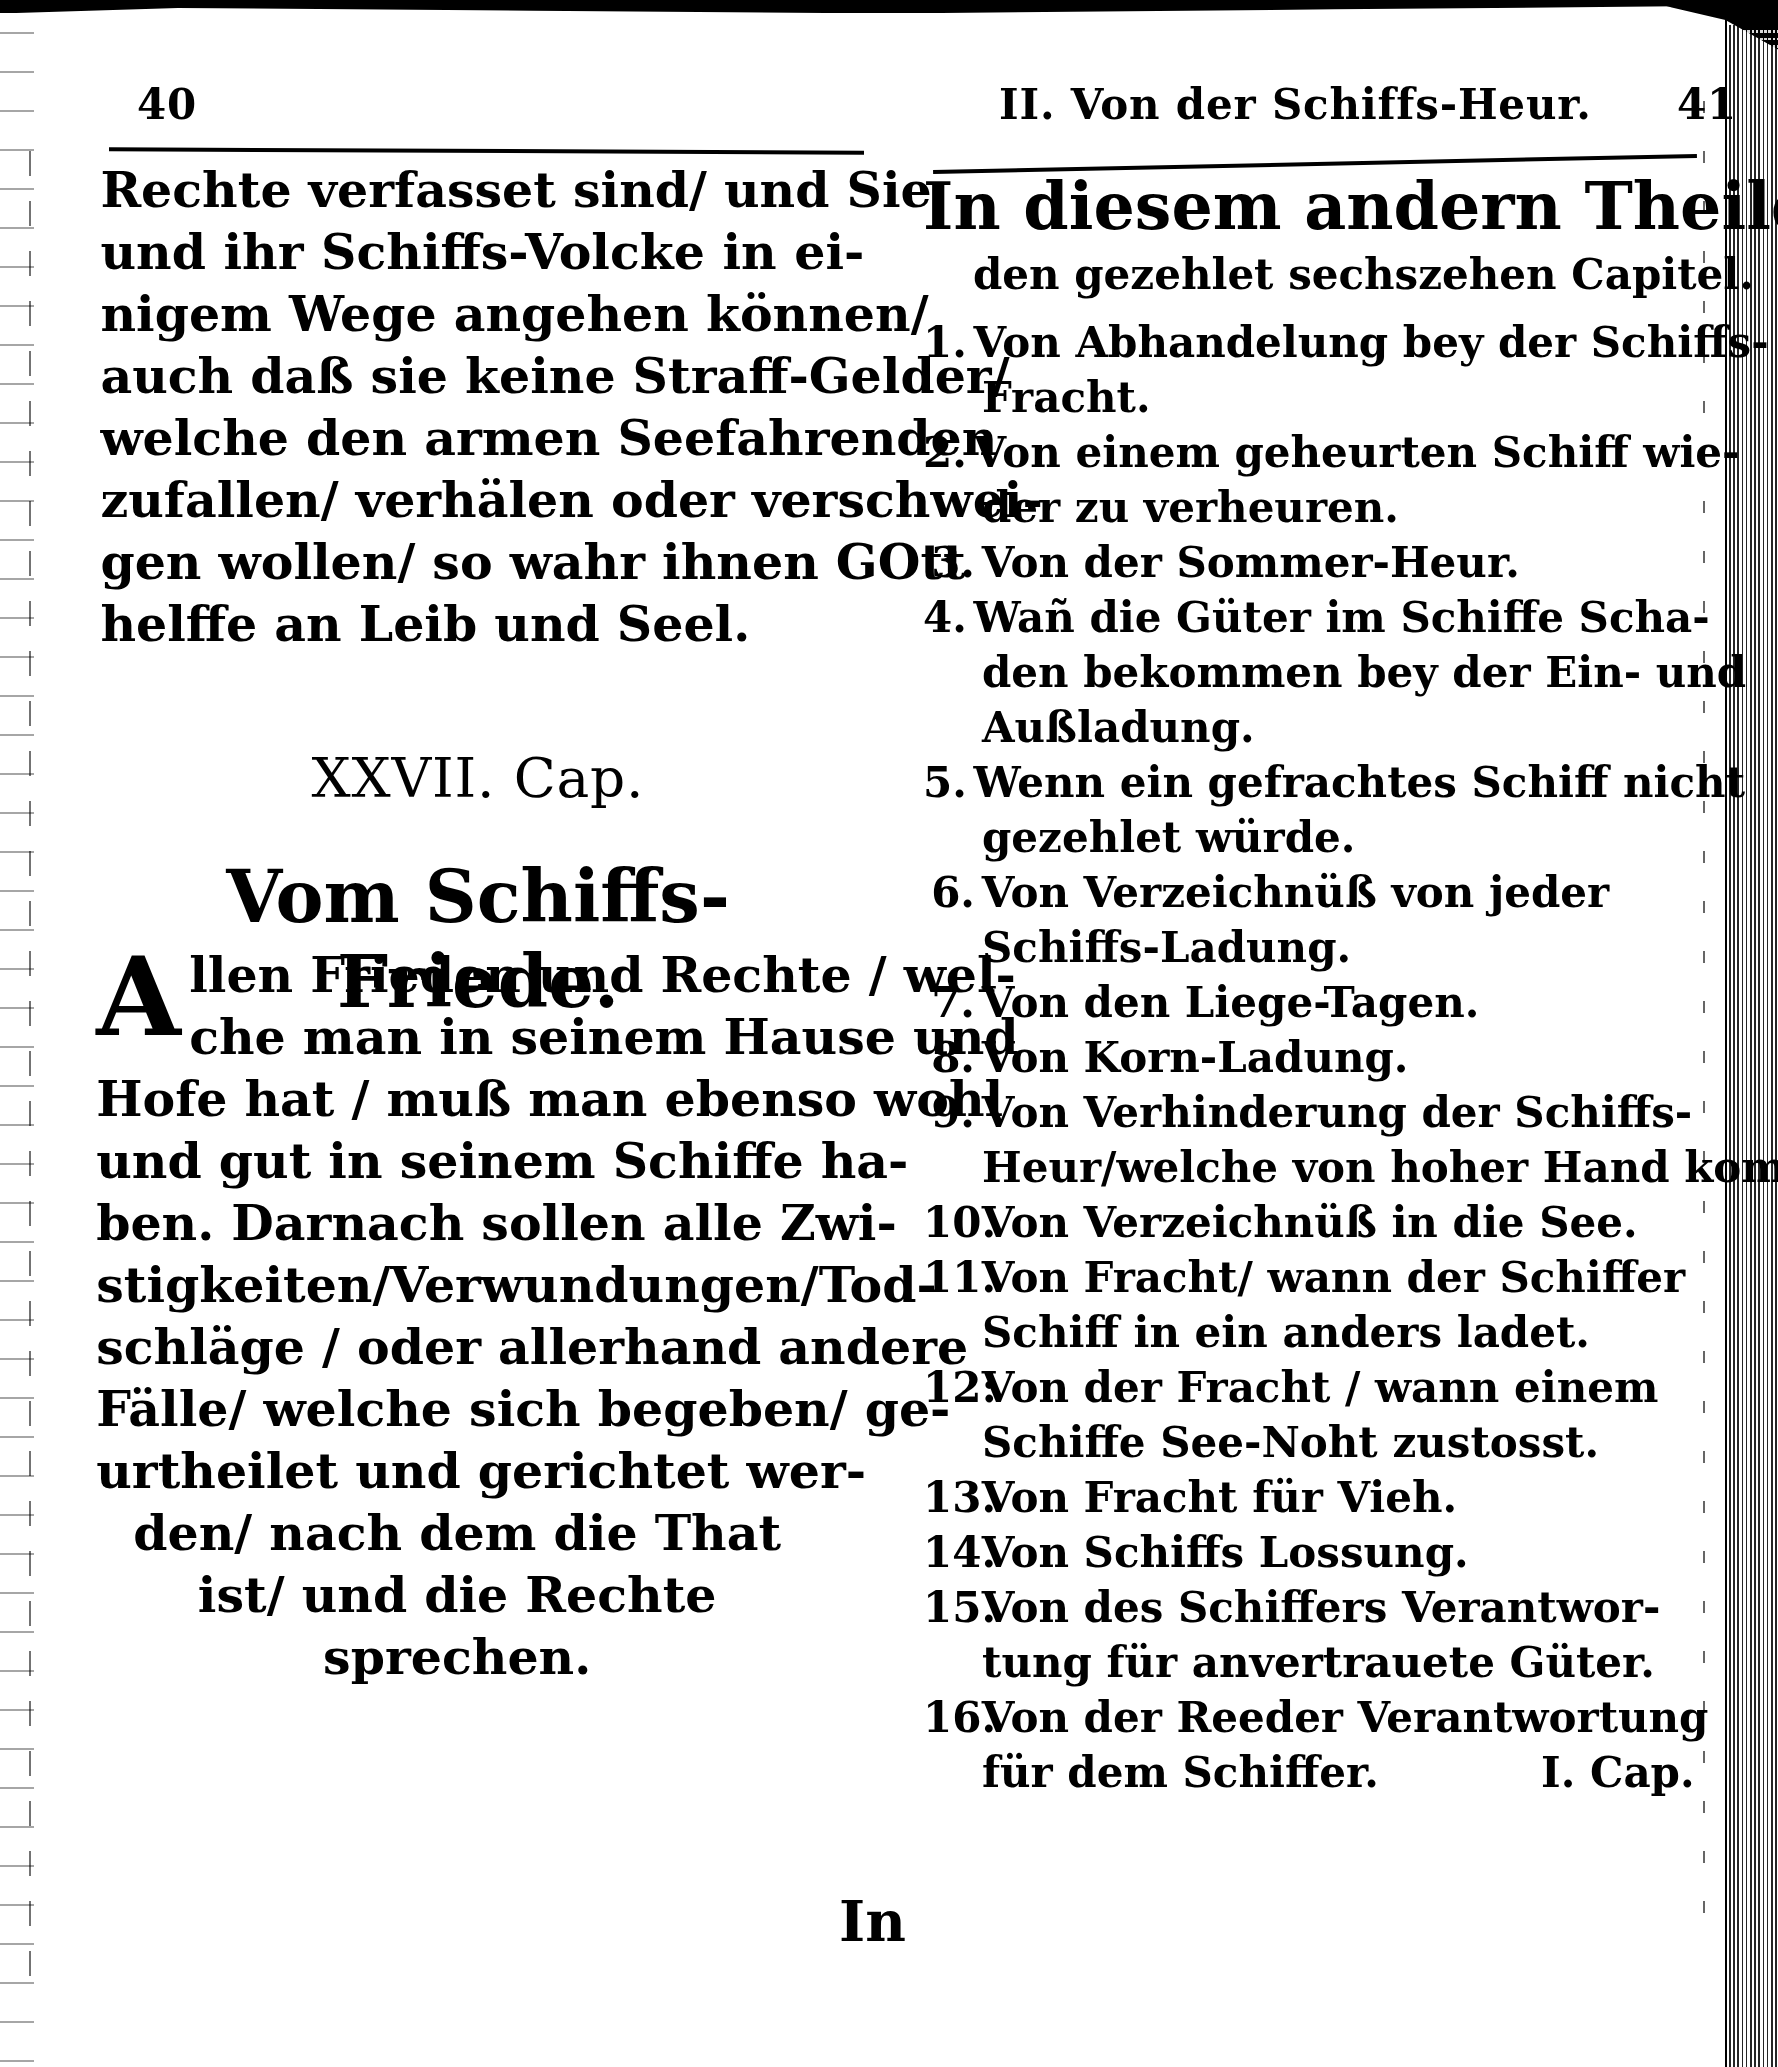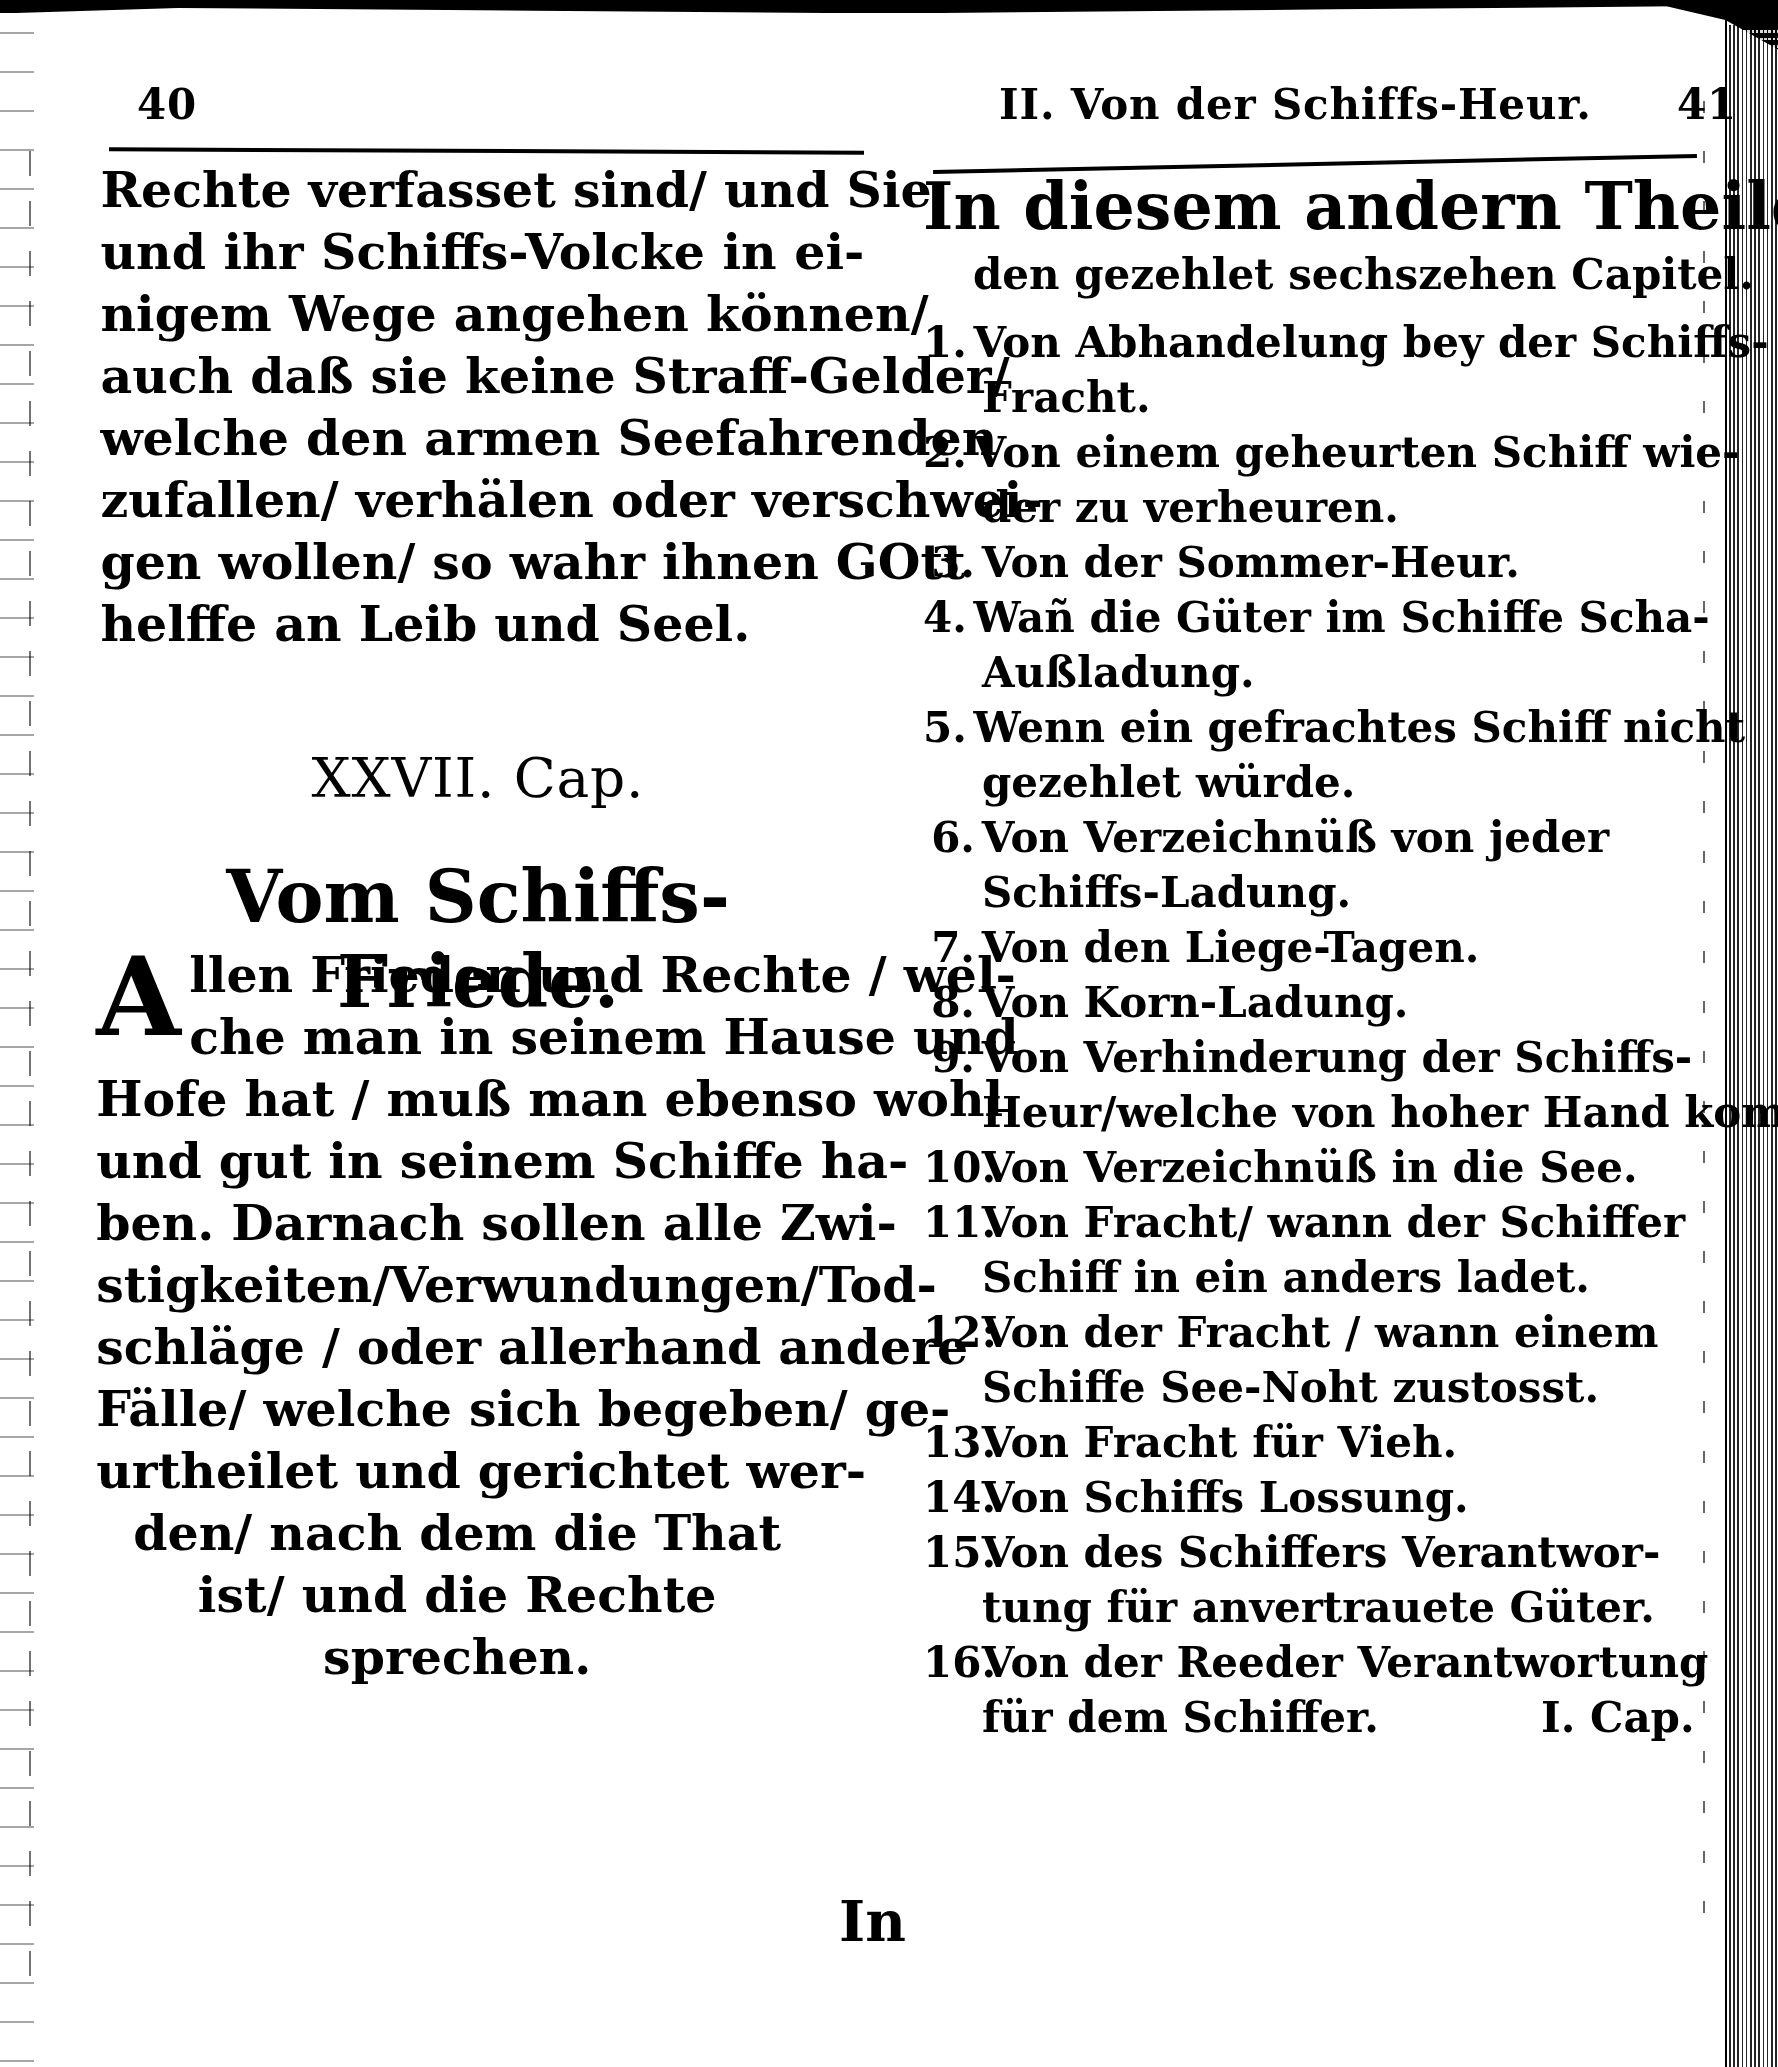--- a/index.html
+++ b/index.html
@@ -182,20 +182,21 @@
       <div class="toc-row">
           <span class="toc-num">3.</span>
           <span class="toc-text">Von der Sommer-Heur.</span>
         </div>
     </div>
     <div class="toc-item">
       <div class="toc-row">
           <span class="toc-num">4.</span>
           <span class="toc-text">Wañ die Güter im Schiffe Scha-</span>
         </div>
+      <div class="toc-cont">den bekommen bey der Ein- und</div>
       <div class="toc-cont">Außladung.</div>
     </div>
     <div class="toc-item">
       <div class="toc-row">
           <span class="toc-num">5.</span>
           <span class="toc-text">Wenn ein gefrachtes Schiff nicht</span>
         </div>
       <div class="toc-cont">gezehlet würde.</div>
     </div>
     <div class="toc-item">

